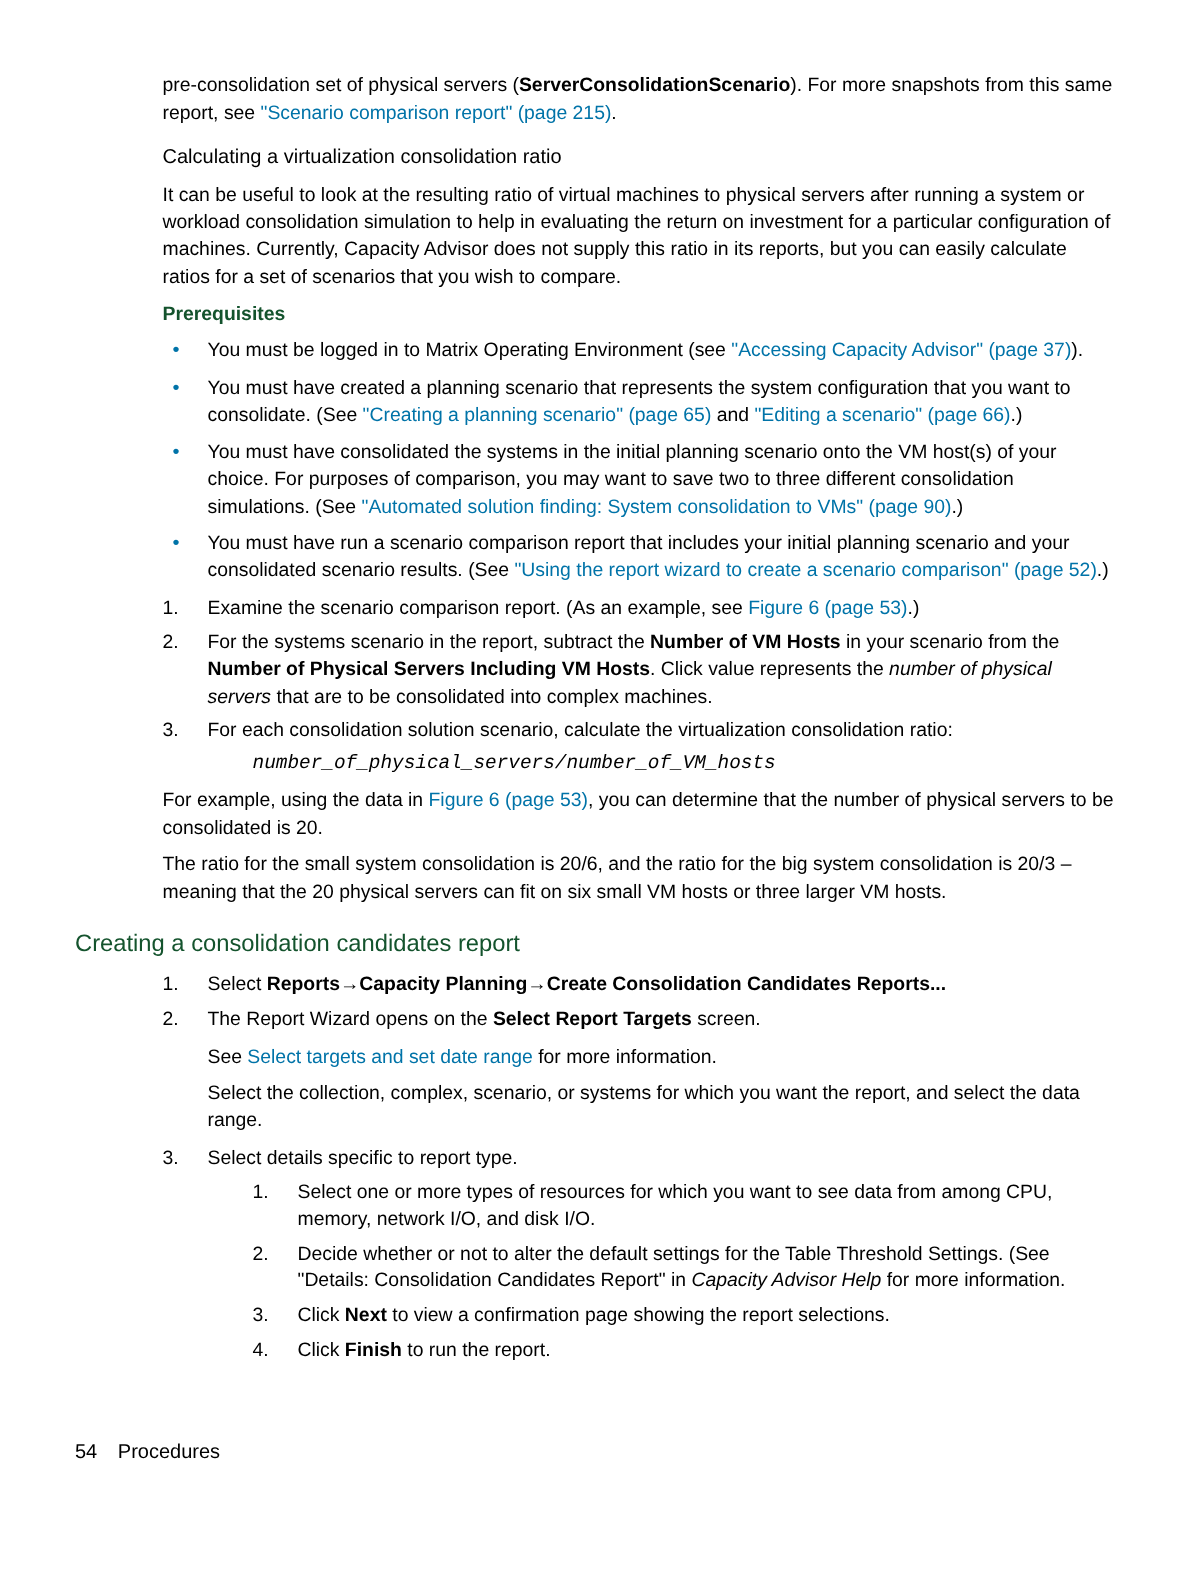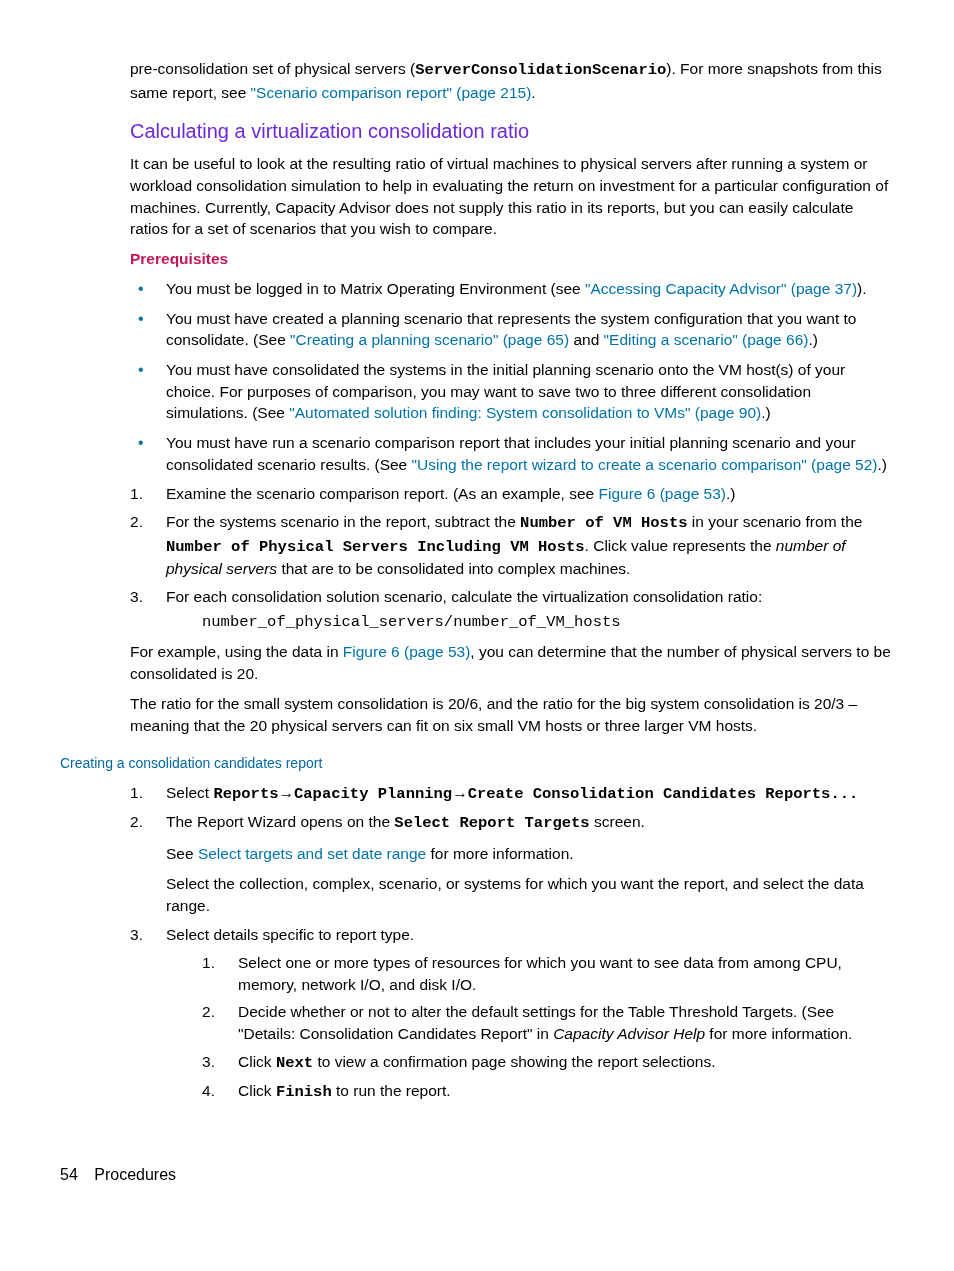--- a/index.html
+++ b/index.html
@@ -9,33 +9,33 @@
     color: #000;
     margin: 0;
     padding: 50px 60px 40px 60px;
     width: 954px;
     box-sizing: border-box;
   }
   .content {
     margin-left: 70px;
   }
   .h3 {
-    color: #6d28d9;
-    font-size: 20px;
+    color: #000000;
+    font-size: 16px;
     margin: 14px 0 8px 0;
     font-weight: normal;
   }
   .h2 {
-    color: #0369a1;
-    font-size: 14px;
+    color: #14532d;
+    font-size: 19px;
     margin: 18px 0 8px -70px;
     font-weight: normal;
   }
   .bold-blue {
-    color: #be185d;
+    color: #14532d;
     font-weight: bold;
   }
   a.link {
     color: #0073a8;
     text-decoration: none;
   }
   p { margin: 8px 0; }
   ul.bullets {
     list-style: none;
     padding-left: 0;
@@ -85,32 +85,33 @@
     counter-increment: sub;
   }
   ol.sublist > li::before {
     content: counter(sub) ".";
     position: absolute;
     left: 0;
     top: 0;
   }
   .mono {
     font-family: "Courier New", monospace;
+    font-style: italic;
     margin-left: 36px;
     display: block;
     margin-top: 4px;
     margin-bottom: 8px;
   }
   .footer {
     position: relative;
     margin-top: 60px;
     font-size: 16px;
   }
   .footer .pn { display:inline-block; margin-right:12px;}
-  strong { font-weight: bold; font-family: Liberation Mono, monospace; }
+  strong { font-weight: bold; }
   em { }
   .arrow { font-family: Arial; }
 </style>
 </head>
 <body>
 
 <div class="content">
 
   <p>
     <span>pre-consolidation set of physical servers (</span><strong>ServerConsolidationScenario</strong><span>). For more snapshots from this same report, see </span><a class="link">"Scenario comparison report" (page 215)</a><span>.</span>
@@ -168,21 +169,21 @@
       <p>
         <span>See </span><a class="link">Select targets and set date range</a><span> for more information.</span>
       </p>
       <p>Select the collection, complex, scenario, or systems for which you want the report, and select the data range.</p>
     </li>
     <li>
       <span>Select details specific to report type.</span>
       <ol class="sublist">
         <li>Select one or more types of resources for which you want to see data from among CPU, memory, network I/O, and disk I/O.</li>
         <li>
-          <span>Decide whether or not to alter the default settings for the Table Threshold Targets. (See "Details: Consolidation Candidates Report" in </span><em>Capacity Advisor Help</em><span> for more information.</span>
+          <span>Decide whether or not to alter the default settings for the Table Threshold Settings. (See "Details: Consolidation Candidates Report" in </span><em>Capacity Advisor Help</em><span> for more information.</span>
         </li>
         <li>
           <span>Click </span><strong>Next</strong><span> to view a confirmation page showing the report selections.</span>
         </li>
         <li>
           <span>Click </span><strong>Finish</strong><span> to run the report.</span>
         </li>
       </ol>
     </li>
   </ol>

